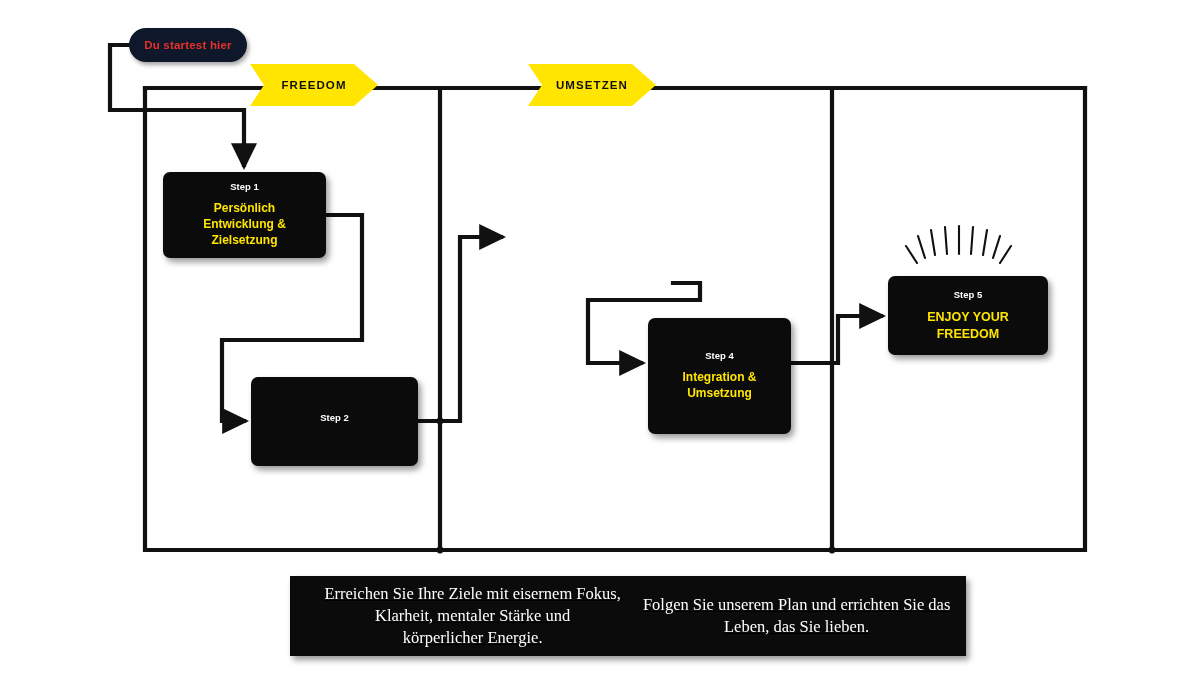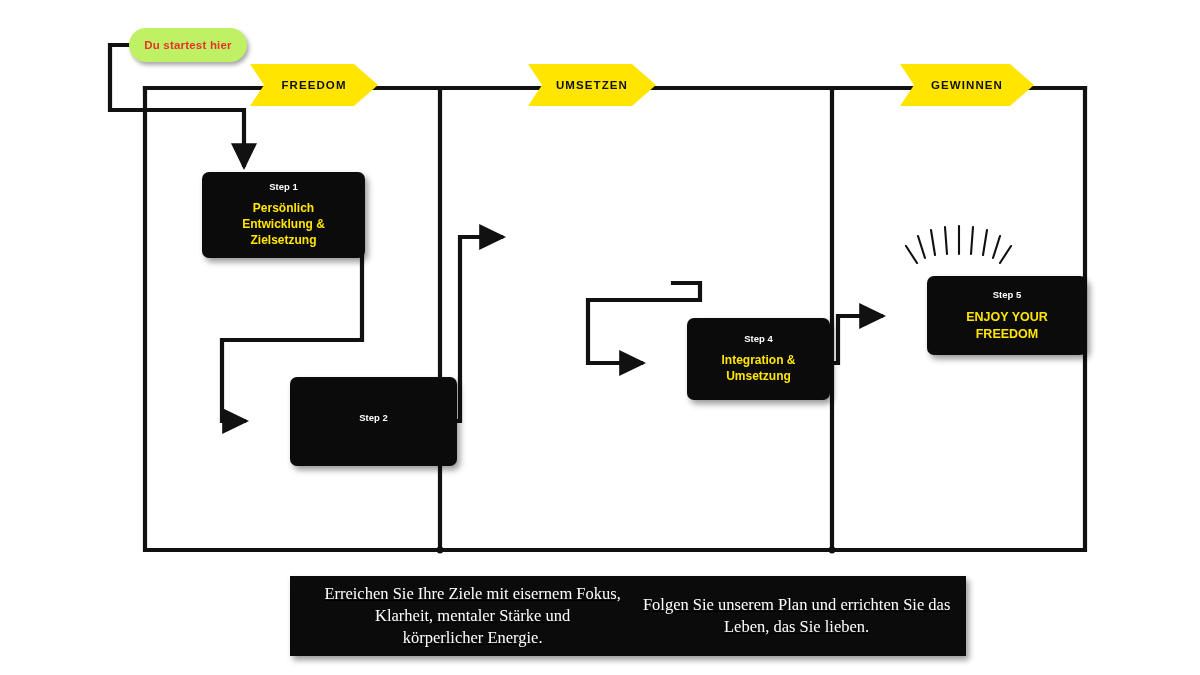--- a/index.html
+++ b/index.html
@@ -23,21 +23,21 @@
     height: 675px;
   }
 
   
   .start-pill {
     position: absolute;
     left: 129px;
     top: 28px;
     width: 118px;
     height: 34px;
-    background: #bef264;
+    background: #0f172a;
     border-radius: 17px;
     display: flex;
     align-items: center;
     justify-content: center;
     box-shadow: 2px 3px 4px rgba(0,0,0,0.35);
   }
   .start-pill span {
     color: #e8312a;
     font-size: 11.5px;
     font-weight: bold;
@@ -70,39 +70,38 @@
     background: #0b0b0b;
     border-radius: 7px;
     box-shadow: 3px 4px 6px rgba(0,0,0,0.40);
     display: flex;
     flex-direction: column;
     align-items: center;
     justify-content: center;
     text-align: center;
     padding: 6px 24px;
     box-sizing: border-box;
-    margin-left: 39px;
   }
   .card .step-no {
     color: #ffffff;
     font-size: 9.5px;
     font-weight: bold;
     margin-bottom: 9px;
   }
   .card .step-title {
     color: #ffe500;
     font-size: 12px;
     font-weight: bold;
     line-height: 1.32;
     white-space: pre-line;
   }
   #card1 { left: 163px; top: 172px; width: 163px; height: 86px; }
   #card2 { left: 251px; top: 377px; width: 167px; height: 89px; }
   #card3 { left: 508px; top: 190px; width: 165px; height: 91px; }
-  #card4 { left: 648px; top: 318px; width: 143px; height: 82px; }
+  #card4 { left: 648px; top: 318px; width: 143px; height: 116px; }
   #card5 { left: 888px; top: 276px; width: 160px; height: 79px; align-items: center; }
   #card5 .step-title { font-size: 12.5px; }
 
   
   .caption {
     position: absolute;
     left: 290px;
     top: 576px;
     width: 676px;
     height: 80px;
@@ -182,23 +181,20 @@
   <div class="start-pill">
     <span>Du startest hier</span>
   </div>
 
   <div class="chev" id="chev-lernen">
     <span>FREEDOM</span>
   </div>
   <div class="chev" id="chev-umsetzen">
     <span>UMSETZEN</span>
   </div>
-  <div class="chev" id="chev-gewinnen">
-    <span>GEWINNEN</span>
-  </div>
 
   <div class="card" id="card1">
     <div class="step-no">Step 1</div>
     <div class="step-title">Persönlich
 Entwicklung &amp;
 Zielsetzung</div>
   </div>
 
   <div class="card" id="card2">
     <div class="step-no">Step 2</div>

